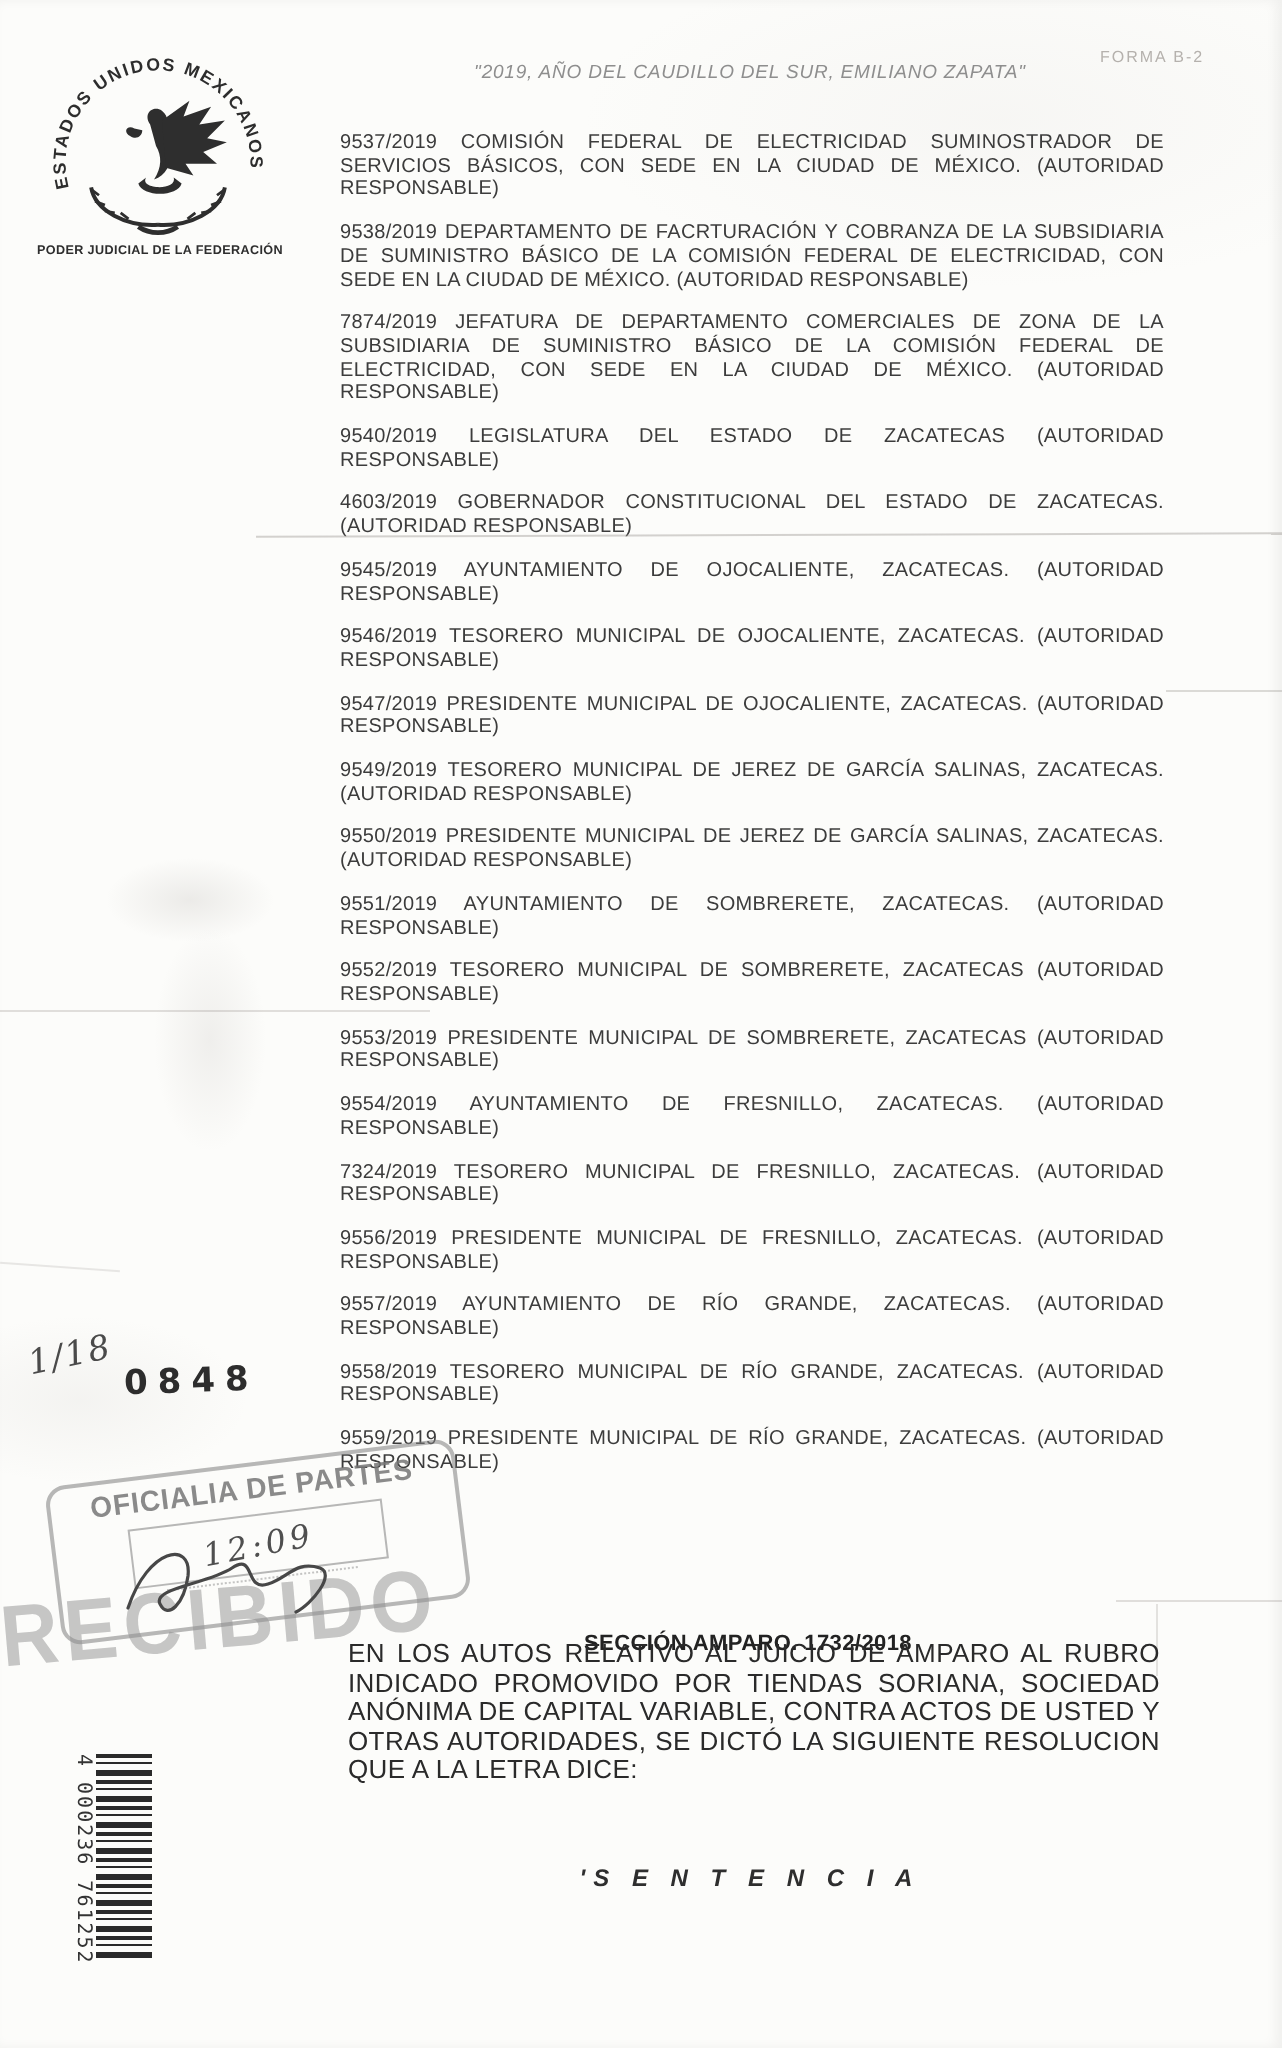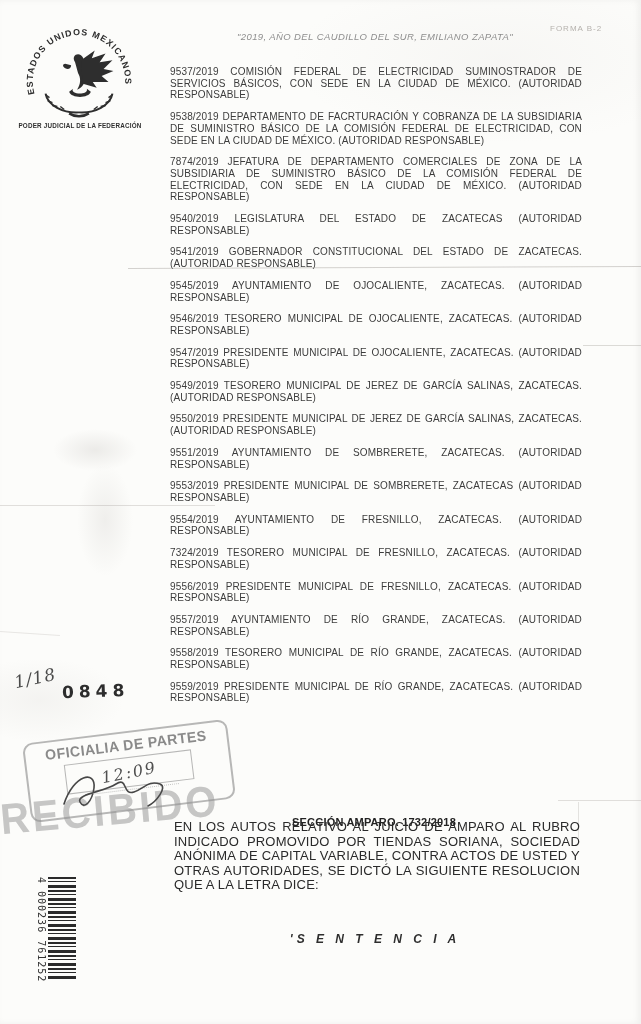--- a/index.html
+++ b/index.html
@@ -154,27 +154,28 @@
     </svg>
   </div>
 
   <div class="institution">PODER JUDICIAL DE LA FEDERACIÓN</div>
 
   <div class="authorities">
       <p class="auth">9537/2019 COMISIÓN FEDERAL DE ELECTRICIDAD SUMINOSTRADOR DE SERVICIOS BÁSICOS, CON SEDE EN LA CIUDAD DE MÉXICO.  (AUTORIDAD RESPONSABLE)</p>
       <p class="auth">9538/2019 DEPARTAMENTO DE FACRTURACIÓN Y COBRANZA DE LA SUBSIDIARIA DE SUMINISTRO BÁSICO DE LA COMISIÓN FEDERAL DE ELECTRICIDAD, CON SEDE EN LA CIUDAD DE MÉXICO.  (AUTORIDAD RESPONSABLE)</p>
       <p class="auth">7874/2019 JEFATURA DE DEPARTAMENTO COMERCIALES DE ZONA DE LA SUBSIDIARIA DE SUMINISTRO BÁSICO DE LA COMISIÓN FEDERAL DE ELECTRICIDAD, CON SEDE EN LA CIUDAD DE MÉXICO.  (AUTORIDAD RESPONSABLE)</p>
       <p class="auth">9540/2019 LEGISLATURA DEL ESTADO DE ZACATECAS  (AUTORIDAD RESPONSABLE)</p>
-      <p class="auth">9541/2019 GOBERNADOR CONSTITUCIONAL DEL ESTADO DE ZACATECAS.   (AUTORIDAD RESPONSABLE)</p>
+      <p class="auth">4603/2019 GOBERNADOR CONSTITUCIONAL DEL ESTADO DE ZACATECAS.   (AUTORIDAD RESPONSABLE)</p>
       <p class="auth">9545/2019 AYUNTAMIENTO DE OJOCALIENTE, ZACATECAS.   (AUTORIDAD RESPONSABLE)</p>
       <p class="auth">9546/2019 TESORERO MUNICIPAL DE OJOCALIENTE, ZACATECAS.   (AUTORIDAD RESPONSABLE)</p>
       <p class="auth">9547/2019 PRESIDENTE MUNICIPAL DE OJOCALIENTE, ZACATECAS.   (AUTORIDAD RESPONSABLE)</p>
       <p class="auth">9549/2019 TESORERO MUNICIPAL DE JEREZ DE GARCÍA SALINAS, ZACATECAS. (AUTORIDAD RESPONSABLE)</p>
       <p class="auth">9550/2019 PRESIDENTE MUNICIPAL DE JEREZ DE GARCÍA SALINAS, ZACATECAS. (AUTORIDAD RESPONSABLE)</p>
       <p class="auth">9551/2019 AYUNTAMIENTO DE SOMBRERETE, ZACATECAS.   (AUTORIDAD RESPONSABLE)</p>
+      <p class="auth">9552/2019 TESORERO MUNICIPAL DE SOMBRERETE, ZACATECAS   (AUTORIDAD RESPONSABLE)</p>
       <p class="auth">9553/2019 PRESIDENTE MUNICIPAL DE SOMBRERETE, ZACATECAS   (AUTORIDAD RESPONSABLE)</p>
       <p class="auth">9554/2019 AYUNTAMIENTO DE FRESNILLO, ZACATECAS.  (AUTORIDAD RESPONSABLE)</p>
       <p class="auth">7324/2019 TESORERO MUNICIPAL DE FRESNILLO, ZACATECAS.   (AUTORIDAD RESPONSABLE)</p>
       <p class="auth">9556/2019 PRESIDENTE MUNICIPAL DE FRESNILLO, ZACATECAS.   (AUTORIDAD RESPONSABLE)</p>
       <p class="auth">9557/2019 AYUNTAMIENTO DE RÍO GRANDE, ZACATECAS.  (AUTORIDAD RESPONSABLE)</p>
       <p class="auth">9558/2019 TESORERO MUNICIPAL DE RÍO GRANDE, ZACATECAS.   (AUTORIDAD RESPONSABLE)</p>
       <p class="auth">9559/2019 PRESIDENTE MUNICIPAL DE RÍO GRANDE, ZACATECAS.   (AUTORIDAD RESPONSABLE)</p>
     </div>
 
   <div class="crease crease-a"></div>

